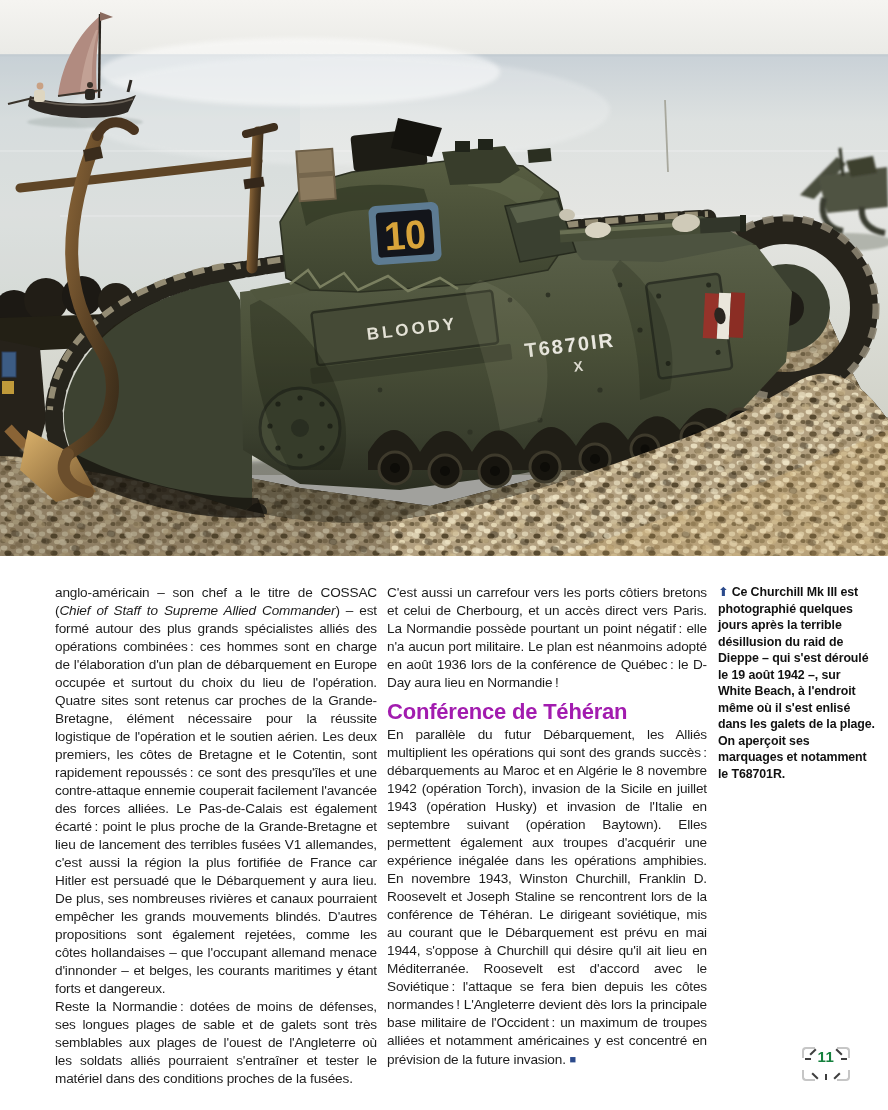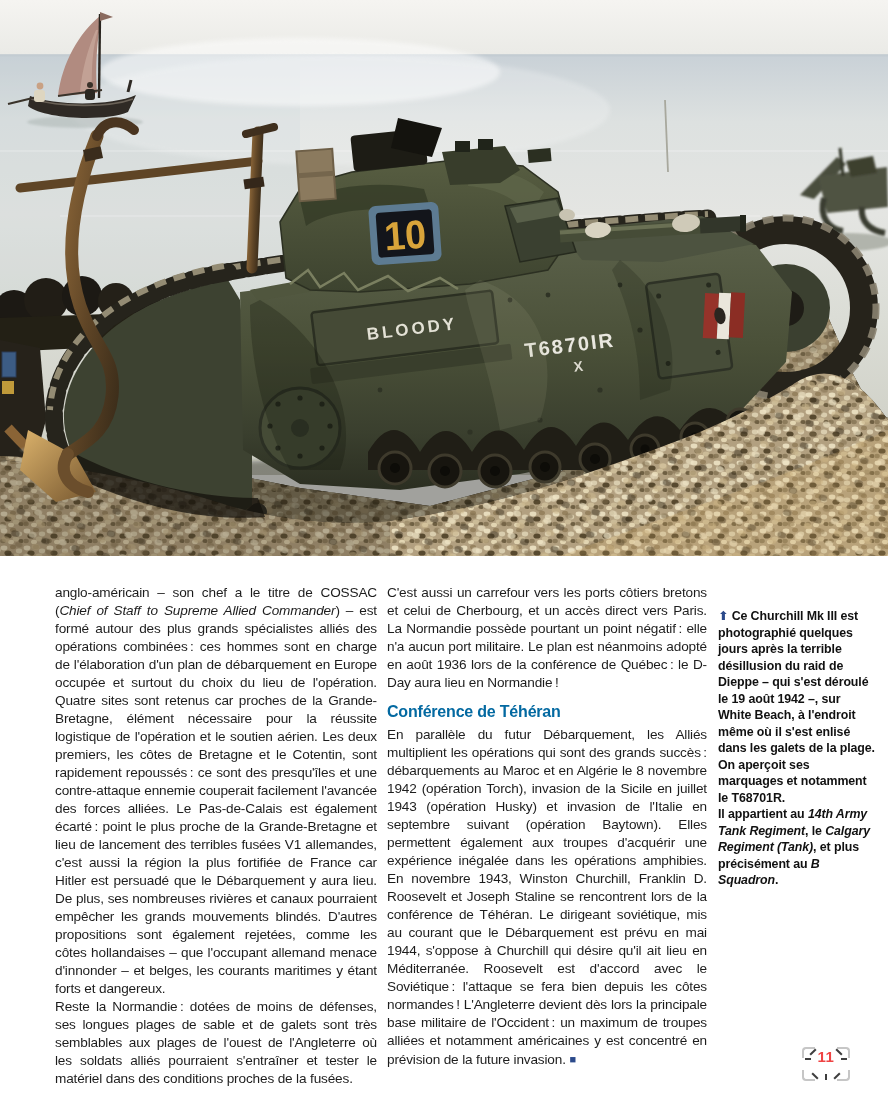--- a/index.html
+++ b/index.html
@@ -5,24 +5,24 @@
   html,body{margin:0;padding:0;background:#ffffff;}
   .page{position:relative;width:888px;height:1110px;background:#fff;overflow:hidden;
         font-family:"Liberation Sans","DejaVu Sans",sans-serif;}
   
   figure.hero{margin:0;position:absolute;left:0;top:0;width:888px;height:556px;}
   figure.hero svg{display:block;}
   
   .col{position:absolute;top:584px;}
   .col1{left:55px;width:322px;}
   .col2{left:387px;width:320px;}
-  .col3{left:718px;width:157px;margin-top:24px;}
+  .col3{left:718px;width:157px;}
   .col p{margin:0;font-size:13.6px;line-height:18px;color:#1d1d1d;
          text-align:justify;letter-spacing:-0.15px;}
-  .col h2{margin:9px 0 3px 0;font-size:16px;line-height:22px;color:#0369a1;
+  .col h2{margin:9px 0 3px 0;font-size:22px;line-height:22px;color:#a21caf;
           letter-spacing:-0.2px;font-weight:bold;}
   .col3 p{font-size:12.4px;line-height:16.5px;font-weight:bold;text-align:left;
           letter-spacing:-0.1px;color:#111;}
   .col i{font-style:italic;}
   .arrow{color:#2b4a8b;font-weight:bold;}
   .endmark{color:#2b4a8b;font-size:11px;vertical-align:1px;}
   
   .reticle{position:absolute;left:802px;top:1047px;width:48px;height:34px;}
   .reticle .corner{position:absolute;width:11px;height:9px;border:0 solid #c6c6c6;}
   .reticle .c-tl{left:0;top:0;border-left-width:2px;border-top-width:2px;border-top-left-radius:4px;}
@@ -31,21 +31,21 @@
   .reticle .c-br{right:0;bottom:0;border-right-width:2px;border-bottom-width:2px;border-bottom-right-radius:4px;}
   .reticle .tick{position:absolute;background:#3e3e3e;}
   .t-w{left:3px;top:11px;width:6px;height:2px;}
   .t-e{right:3px;top:11px;width:6px;height:2px;}
   .t-nw{left:7px;top:4px;width:8px;height:2px;transform:rotate(-45deg);}
   .t-ne{right:7px;top:4px;width:8px;height:2px;transform:rotate(45deg);}
   .t-sw{left:9px;bottom:4px;width:8px;height:2px;transform:rotate(45deg);}
   .t-se{right:9px;bottom:4px;width:8px;height:2px;transform:rotate(-45deg);}
   .t-s{left:23px;bottom:1px;width:2px;height:6px;}
   .pagenum{position:absolute;left:0;right:0;top:1px;text-align:center;
-           font-size:15px;font-weight:bold;color:#ef4444;letter-spacing:0.5px;}
+           font-size:15px;font-weight:bold;color:#15803d;letter-spacing:0.5px;}
 </style>
 </head>
 <body>
 
 <div class="page">
 
   <figure class="hero">
     <svg width="888" height="556" viewBox="0 0 888 556">
       <defs>
         <linearGradient id="skyG" x1="0" y1="0" x2="0" y2="1">
@@ -340,21 +340,20 @@
   </section>
 
   <section class="col col2">
     <p>C'est aussi un carrefour vers les ports côtiers bretons et celui de Cherbourg, et un accès direct vers Paris. La Normandie possède pourtant un point négatif : elle n'a aucun port militaire. Le plan est néanmoins adopté en août 1936 lors de la conférence de Québec : le D-Day aura lieu en Normandie !</p>
     <h2>Conférence de Téhéran</h2>
     <p><span>En parallèle du futur Débarquement, les Alliés multiplient les opérations qui sont des grands succès : débarquements au Maroc et en Algérie le 8 novembre 1942 (opération Torch), invasion de la Sicile en juillet 1943 (opération Husky) et invasion de l'Italie en septembre suivant (opération Baytown). Elles permettent également aux troupes d'acquérir une expérience inégalée dans les opérations amphibies. En novembre 1943, Winston Churchill, Franklin D. Roosevelt et Joseph Staline se rencontrent lors de la conférence de Téhéran. Le dirigeant soviétique, mis au courant que le Débarquement est prévu en mai 1944, s'oppose à Churchill qui désire qu'il ait lieu en Méditerranée. Roosevelt est d'accord avec le Soviétique : l'attaque se fera bien depuis les côtes normandes ! L'Angleterre devient dès lors la principale base militaire de l'Occident : un maximum de troupes alliées et notamment américaines y est concentré en prévision de la future invasion. </span><span class="endmark">■</span></p>
   </section>
 
   <aside class="col col3">
     <p><span class="arrow">⬆</span><span> Ce Churchill Mk III est photographié quelques jours après la terrible désillusion du raid de Dieppe – qui s'est déroulé le 19 août 1942 –, sur White Beach, à l'endroit même où il s'est enlisé dans les galets de la plage. On aperçoit ses marquages et notamment le T68701R.</span></p>
-    <p><span>Il appartient au </span><i>14th Army Tank Regiment</i><span>, le </span><i>Calgary Regiment (Tank)</i><span>, et plus précisément au </span><i>B Squadron</i><span>.</span></p>
   </aside>
 
   <div class="reticle">
     <div class="corner c-tl"></div>
     <div class="corner c-tr"></div>
     <div class="corner c-bl"></div>
     <div class="corner c-br"></div>
     <div class="tick t-w"></div>
     <div class="tick t-e"></div>
     <div class="tick t-nw"></div>

